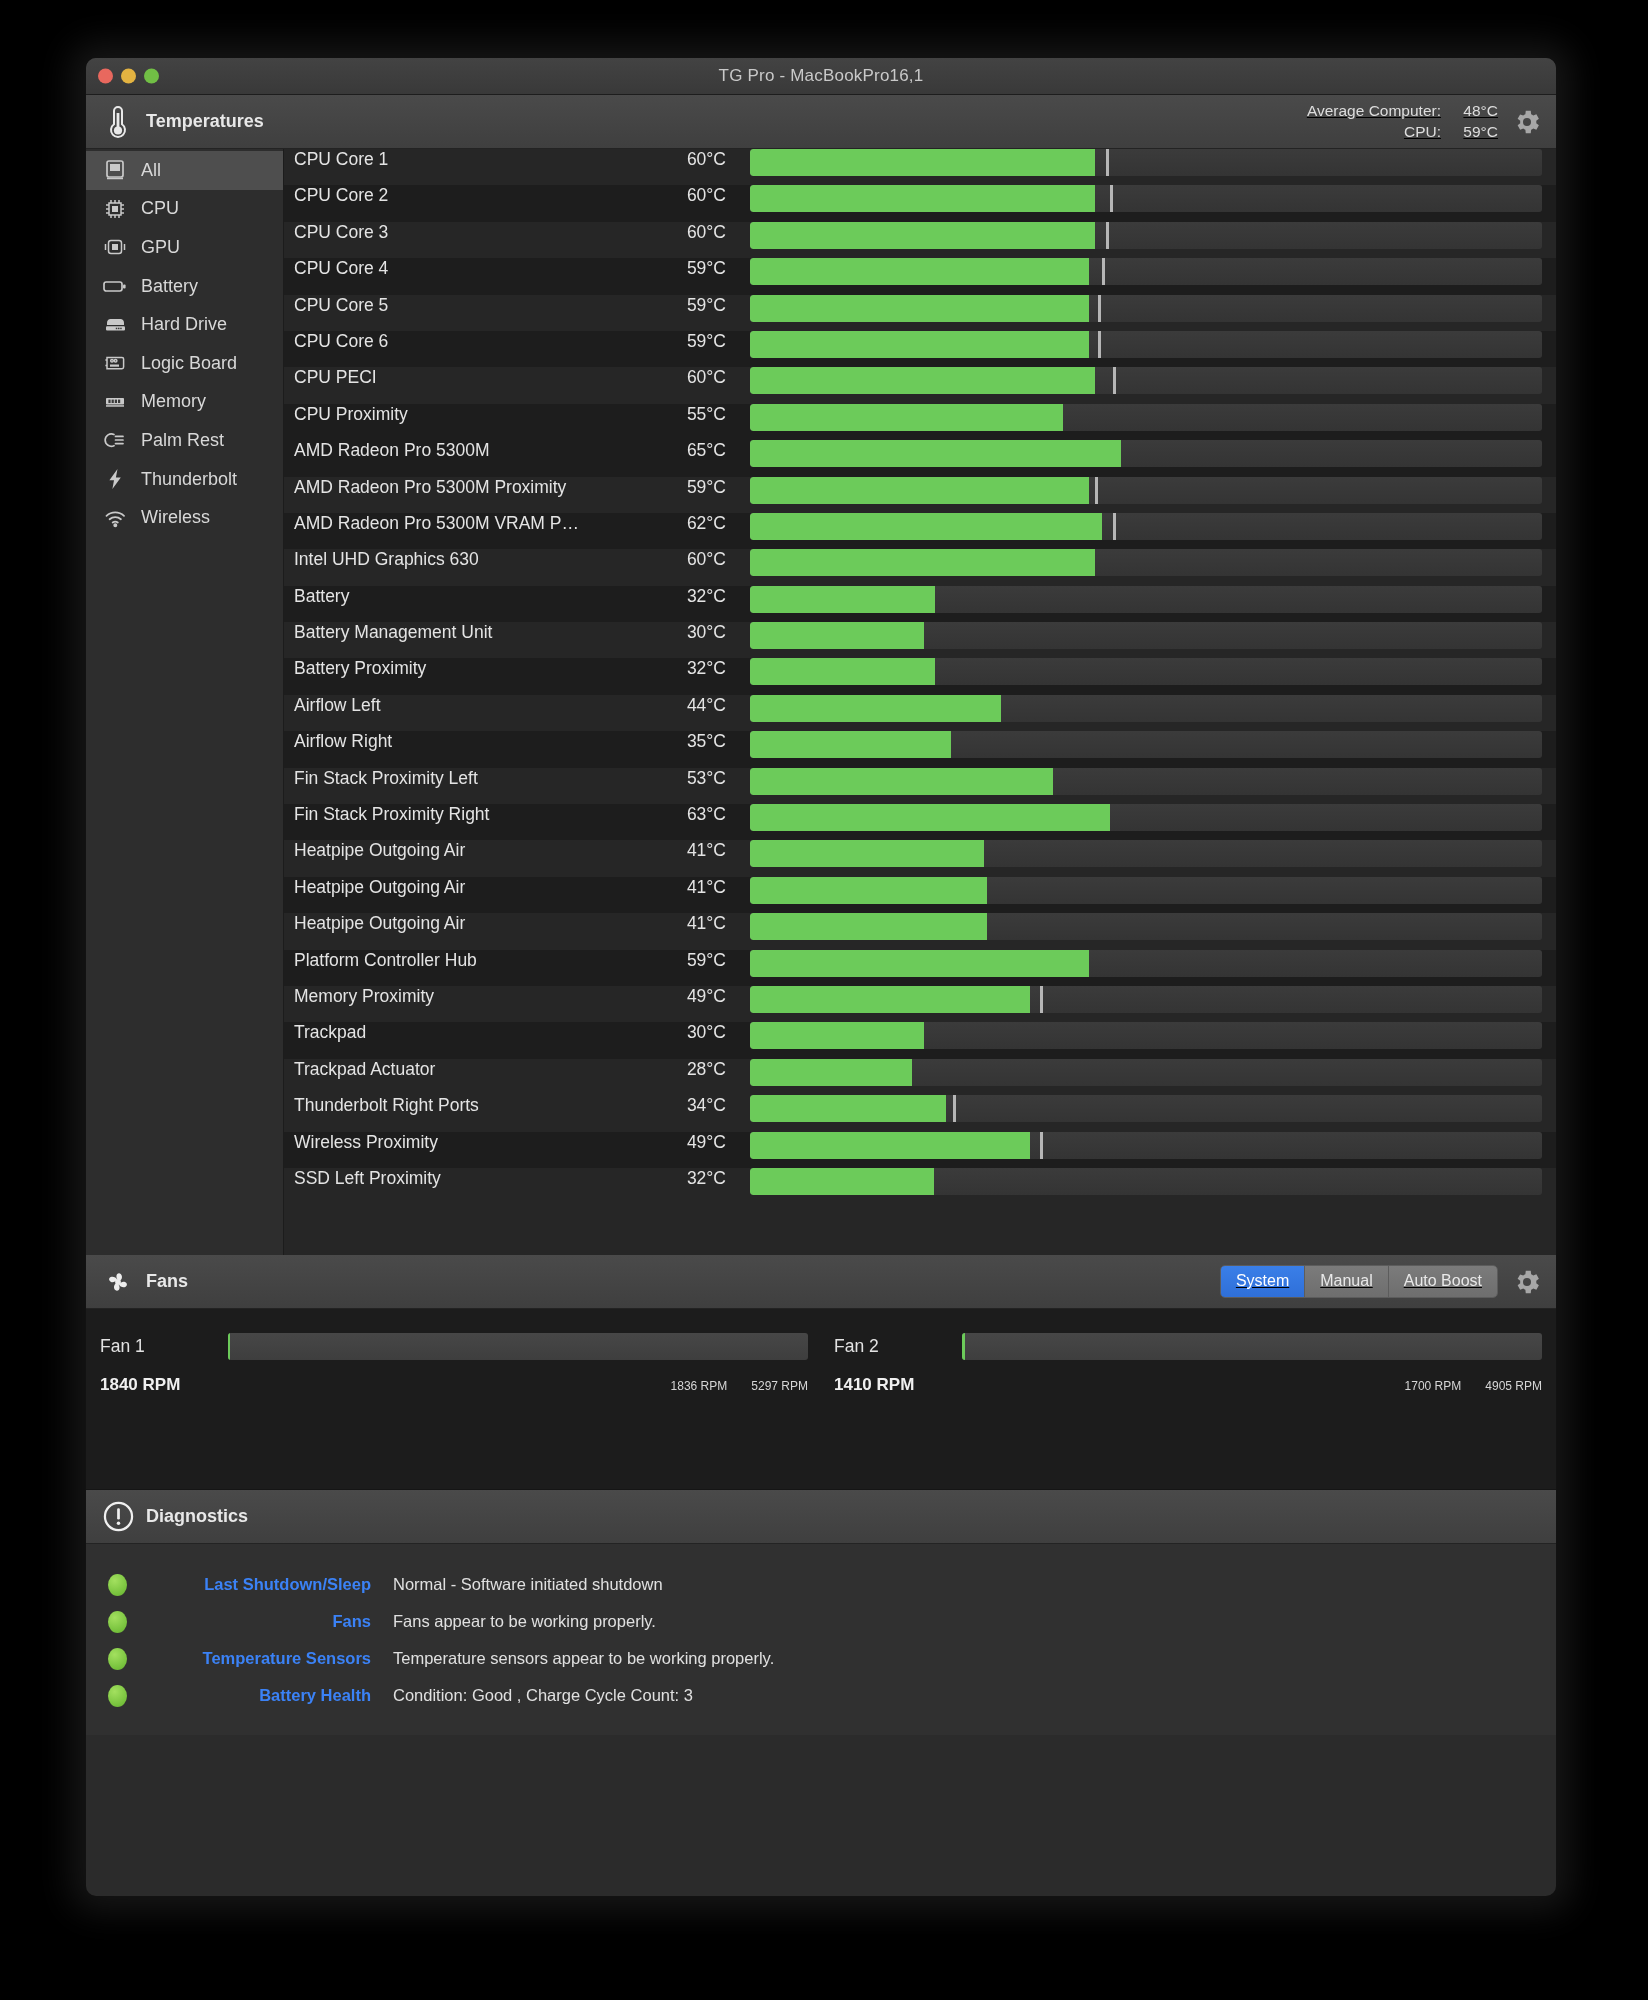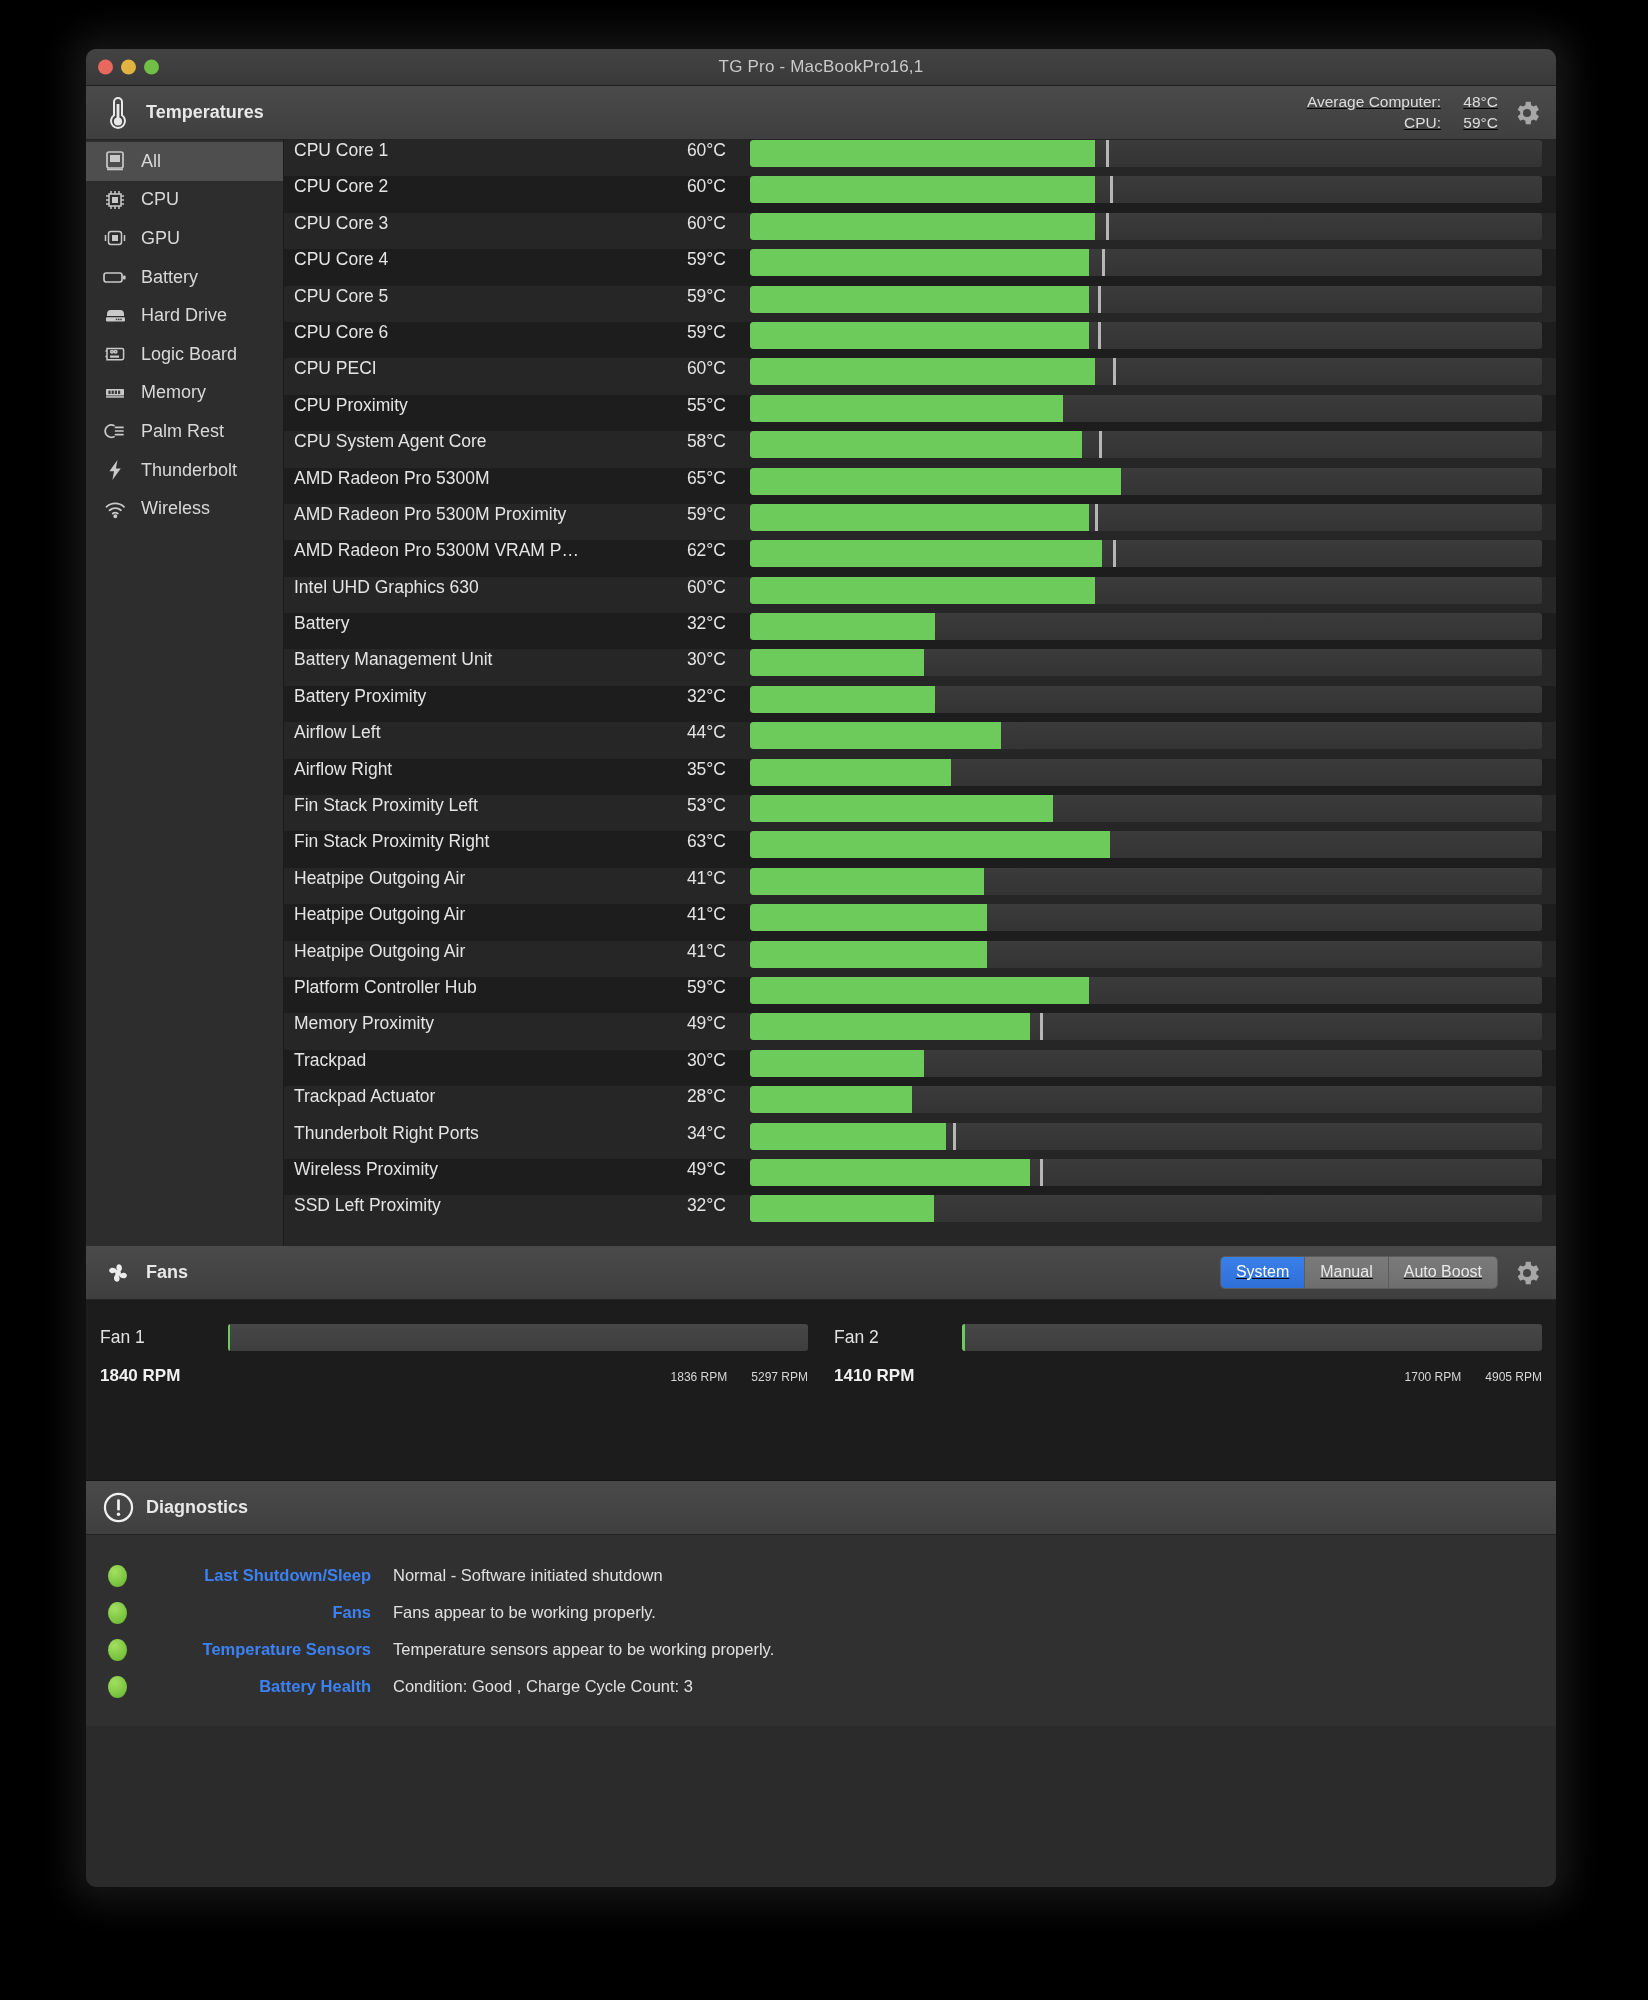--- a/index.html
+++ b/index.html
@@ -11,21 +11,21 @@
   }
   #desktop {
     position: relative;
     width: 1648px; height: 2000px;
     background: #000;
   }
 
   
   #window {
     position: absolute;
-    left: 86px; top: 49px;
+    left: 86px; top: 58px;
     width: 1470px; height: 1838px;
     background: #2b2b2b;
     border-radius: 10px;
     overflow: hidden;
     box-shadow: 0 0 34px 16px rgba(30,30,30,0.75);
   }
 
   
   .titlebar {
     position: relative;
@@ -446,28 +446,20 @@
             <div class="t-track">
               <div class="t-fill" style="width: 43.5%;"></div>
               <div class="t-peak" style="left: 45.8%;"></div>
             </div>
           </div>
           <div class="temp-row alt">
             <div class="t-name">CPU Proximity</div>
             <div class="t-val">55°C</div>
             <div class="t-track">
               <div class="t-fill" style="width: 39.5%;"></div>
-            </div>
-          </div>
-          <div class="temp-row">
-            <div class="t-name">CPU System Agent Core</div>
-            <div class="t-val">58°C</div>
-            <div class="t-track">
-              <div class="t-fill" style="width: 41.9%;"></div>
-              <div class="t-peak" style="left: 44.1%;"></div>
             </div>
           </div>
           <div class="temp-row alt">
             <div class="t-name">AMD Radeon Pro 5300M</div>
             <div class="t-val">65°C</div>
             <div class="t-track">
               <div class="t-fill" style="width: 46.9%;"></div>
             </div>
           </div>
           <div class="temp-row">

